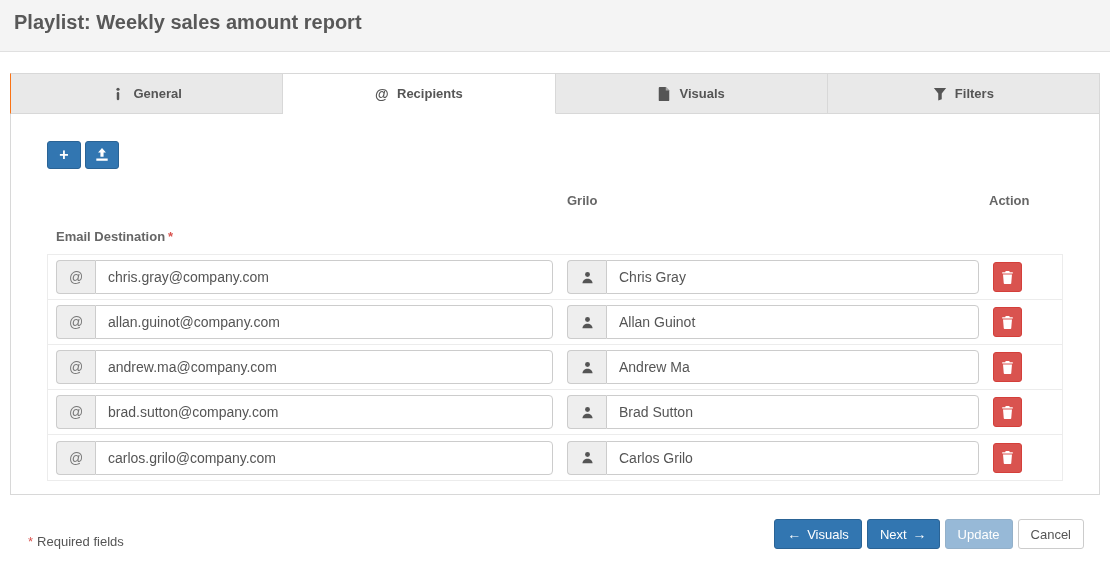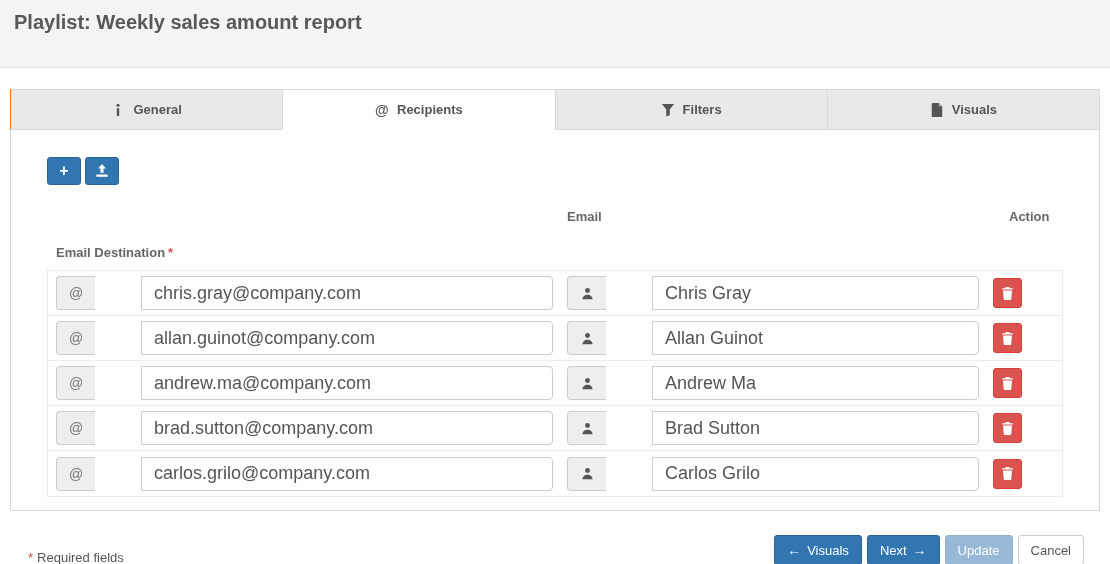--- a/index.html
+++ b/index.html
@@ -6,21 +6,21 @@
   html, body { width: 1110px; height: 564px; overflow: hidden; }
   body {
     font-family: "Liberation Sans", sans-serif;
     background: #fff;
     color: #555;
     font-size: 13px;
   }
 
   
   .page-header {
-    height: 68px;
+    height: 52px;
     background: #f4f4f4;
     border-bottom: 1px solid #e0e0e0;
     padding: 11px 14px;
   }
   .page-title { font-size: 20px; font-weight: 700; color: #585858; }
   .page-subtitle { font-size: 11px; color: #8e8e8e; margin-top: 3px; }
 
   
   .panel { margin: 21px 10px 0 10px; }
   .tabs { display: flex; }
@@ -76,21 +76,21 @@
   .table-header {
     display: flex;
     margin-top: 24px;
     padding: 0 0 10px 9px;
     font-weight: 700;
     color: #666;
     font-size: 13px;
   }
   .th-email { width: 497px; margin-top: 36px; }
   .th-name { width: 412px; margin-left: 14px; }
-  .th-action { margin-left: 30px; }
+  .th-action { margin-left: 10px; }
   .req-star { color: #d9534f; margin-left: 3px; }
 
   .rows { border: 1px solid #ececec; }
   .recipient-row {
     display: flex;
     align-items: center;
     padding: 5px 8px;
     border-bottom: 1px solid #ececec;
     background: #fff;
     height: 45px;
@@ -110,25 +110,24 @@
     color: #777;
     font-size: 14px;
   }
   .input-addon svg { width: 13px; height: 13px; fill: #555; }
   .input-group input {
     flex: 1;
     height: 34px;
     border: 1px solid #ccc;
     border-radius: 0 4px 4px 0;
     padding: 6px 12px;
-    font-size: 18px;
+    font-size: 14px;
     color: #555;
     font-family: "Liberation Sans", sans-serif;
     outline: none;
-    margin-left: 46px;
   }
   .email-group { width: 497px; }
   .name-group { width: 412px; margin-left: 14px; }
   .action-cell { margin-left: 14px; display: flex; }
   .btn-trash {
     width: 29px;
     height: 30px;
     background: #d9534f;
     border: 1px solid #d43f3a;
     border-radius: 3px;
@@ -184,33 +183,33 @@
       </span>
       <span>General</span>
     </div>
     <div class="tab active">
       <span class="tab-icon at-glyph">@</span>
       <span>Recipients</span>
     </div>
     <div class="tab">
       <span class="tab-icon">
         <svg viewBox="0 0 16 16">
-            <path d="M1 1h14l-5 6.5V14l-4 1.5V7.5z"></path>
-          </svg>
-      </span>
-      <span>Filters</span>
-    </div>
-    <div class="tab">
-      <span class="tab-icon">
-        <svg viewBox="0 0 16 16">
             <path d="M3 0h7l4 4v11a1 1 0 0 1-1 1H3a1 1 0 0 1-1-1V1a1 1 0 0 1 1-1z"></path>
             <path d="M10 0v4h4z" fill="#aaa"></path>
           </svg>
       </span>
       <span>Visuals</span>
+    </div>
+    <div class="tab">
+      <span class="tab-icon">
+        <svg viewBox="0 0 16 16">
+            <path d="M1 1h14l-5 6.5V14l-4 1.5V7.5z"></path>
+          </svg>
+      </span>
+      <span>Filters</span>
     </div>
   </div>
 
   <div class="tab-content">
 
     <div class="toolbar">
       <button class="btn-icon">
         <span>+</span>
       </button>
       <button class="btn-icon">
@@ -220,21 +219,21 @@
               <path d="M1.5 12h13v2.6h-13z"></path>
             </svg>
         </span>
       </button>
     </div>
 
     <div class="table-header">
       <div class="th-email">
         <span>Email Destination</span><span class="req-star">*</span>
       </div>
-      <div class="th-name">Email</div>
+      <div class="th-name">Grilo</div>
       <div class="th-action">Action</div>
     </div>
 
     <div class="rows">
       <div class="recipient-row">
         <div class="input-group email-group">
           <span class="input-addon">@</span>
           <input type="text" value="chris.gray@company.com" style="">
         </div>
         <div class="input-group name-group">

